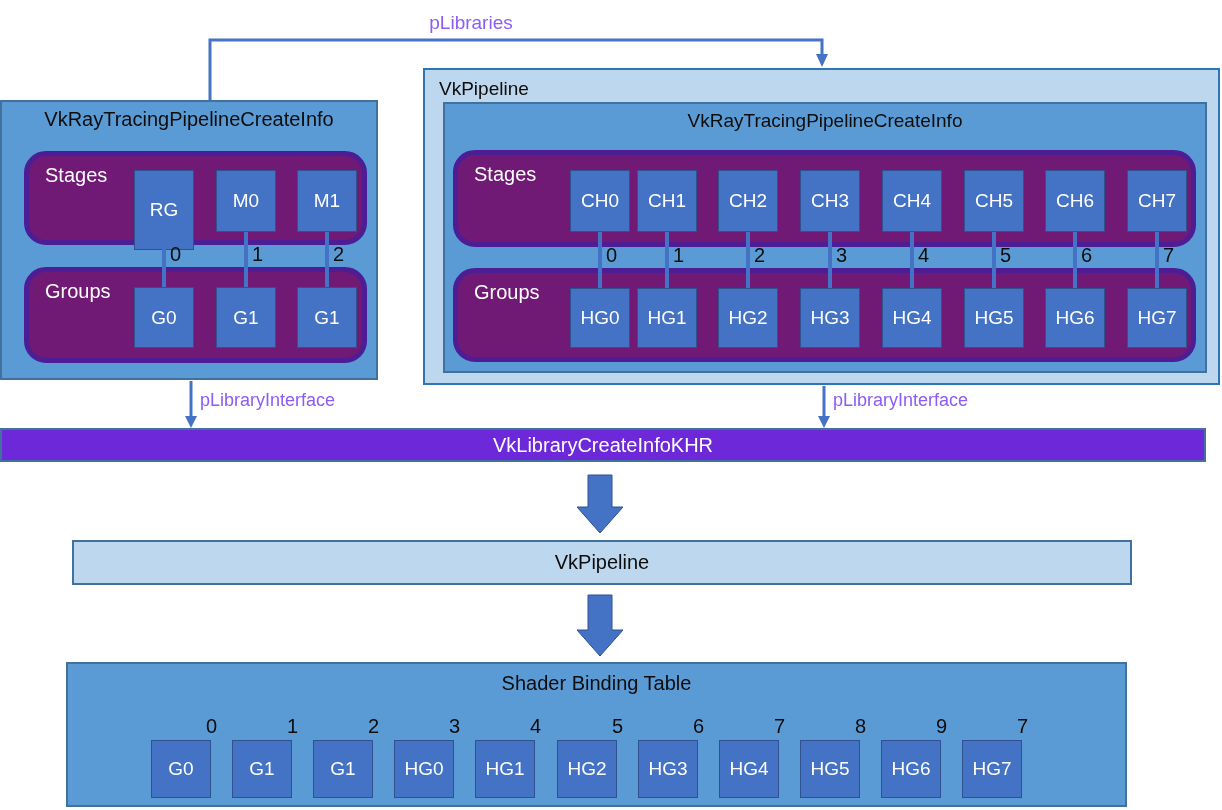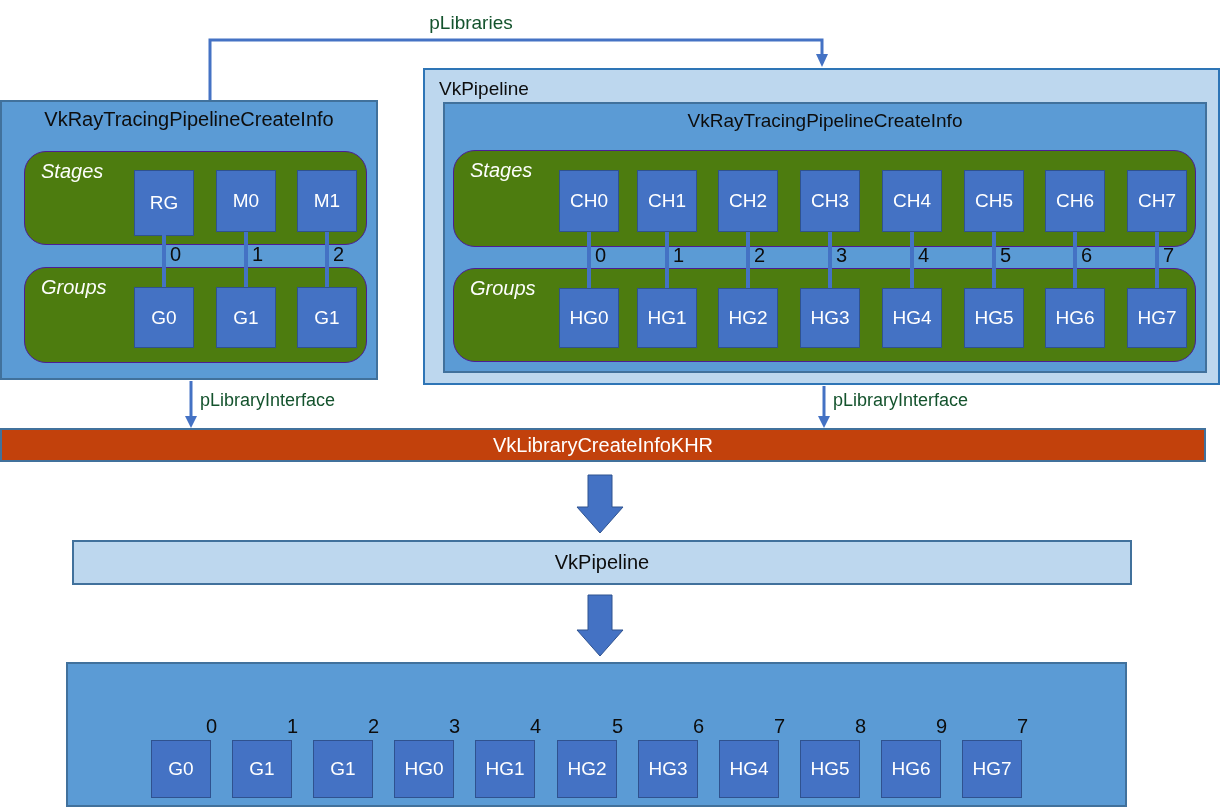--- a/index.html
+++ b/index.html
@@ -6,73 +6,73 @@
   html,body { background:#ffffff; }
   #stage {
     position:relative; width:1222px; height:810px; overflow:hidden;
     font-family:"Liberation Sans", sans-serif; background:#ffffff;
   }
 
   
   .pipebox { position:absolute; background:#5B9BD5; border:2px solid #41719C; }
   .box-title { position:absolute; left:0; top:6px; width:100%; text-align:center;
                color:#0d0d0d; font-size:20px; white-space:nowrap; }
-  .band { position:absolute; background:#4d7c0f; border:1px solid #4c1d95; border-radius:22px;font-style:italic; }
+  .band { position:absolute; background:#701a75; border:5px solid #4c1d95; border-radius:22px; }
   .band-label { position:absolute; left:16px; top:8px; color:#fdfefc; font-size:20px; }
 
   .cols { position:absolute; }
   .col  { position:absolute; top:0; }
   .sq   { position:absolute; left:0; width:60px; background:#4472C4; border:1.5px solid #2F528F;
           display:flex; align-items:center; justify-content:center;
           color:#ffffff; font-size:19px; }
   .connector { position:absolute; left:28px; width:4px; background:#4472C4; }
   .num  { position:absolute; color:#0d0d0d; font-size:20px; line-height:22px; }
 
   .hbar { position:absolute; display:flex; align-items:center; justify-content:center;
           font-size:20px; white-space:nowrap; }
   #library-bar  { left:0;  top:428px; width:1206px; height:34px;
-                  background:#c2410c; border:2px solid #41719C; color:#ffffff; }
+                  background:#6d28d9; border:2px solid #41719C; color:#ffffff; }
   #pipeline-bar { left:72px; top:540px; width:1060px; height:45px;
                   background:#BDD7EE; border:2px solid #41719C; color:#0d0d0d; }
 
   
   #vkpipeline-outer { position:absolute; left:423px; top:68px; width:797px; height:317px;
                       background:#BDD7EE; border:2px solid #2E75B6; }
   #vkpipeline-outer .outer-title { position:absolute; left:14px; top:8px;
                                    color:#0d0d0d; font-size:19px; }
   #right-inner { position:absolute; left:18px; top:32px; width:764px; height:271px;
                  background:#5B9BD5; border:2px solid #41719C; }
 
   
   #sbt { position:absolute; left:66px; top:662px; width:1061px; height:145px;
          background:#5B9BD5; border:2px solid #41719C; }
   .sbt-num { position:absolute; top:0; right:-6px; color:#0d0d0d; font-size:20px; line-height:24px; }
 
   
-  .edge-label { position:absolute; color:#14532d; font-size:19px; white-space:nowrap; }
+  .edge-label { position:absolute; color:#8b5cf6; font-size:19px; white-space:nowrap; }
 
   #svg-overlay { position:absolute; left:0; top:0; width:1222px; height:810px;
                  pointer-events:none; z-index:4; }
 </style>
 </head>
 <body>
 
 <div id="stage">
 
   <div class="pipebox" style="left:0;top:100px;width:378px;height:280px;">
     <div class="box-title">VkRayTracingPipelineCreateInfo</div>
     <div class="band" style="left:22px;top:49px;width:343px;height:94px;">
       <div class="band-label">Stages</div>
     </div>
     <div class="band" style="left:22px;top:165px;width:343px;height:96px;">
       <div class="band-label">Groups</div>
     </div>
     <div class="cols" style="left:132px;top:68px;width:230px;height:180px;">
         <div class="col" style="left: 0px; width: 60px; height: 178px;">
-          <div class="sq" style="top: 0px; height: 66px;">RG</div>
+          <div class="sq" style="top: 0px; height: 80px;">RG</div>
           <div class="connector" style="top: 62px; height: 55px;"></div>
           <div class="num" style="top: 73px; left: 36px;">0</div>
           <div class="sq" style="top: 117px; height: 61px;">G0</div>
         </div>
         <div class="col" style="left: 82px; width: 60px; height: 178px;">
           <div class="sq" style="top: 0px; height: 62px;">M0</div>
           <div class="connector" style="top: 62px; height: 55px;"></div>
           <div class="num" style="top: 73px; left: 36px;">1</div>
           <div class="sq" style="top: 117px; height: 61px;">G1</div>
         </div>
@@ -89,21 +89,21 @@
     <div class="outer-title">VkPipeline</div>
     <div id="right-inner">
       <div class="box-title" style="font-size:19px;">VkRayTracingPipelineCreateInfo</div>
       <div class="band" style="left:8px;top:46px;width:743px;height:97px;">
         <div class="band-label">Stages</div>
       </div>
       <div class="band" style="left:8px;top:164px;width:743px;height:94px;">
         <div class="band-label">Groups</div>
       </div>
       <div class="cols" style="left:110px;top:66px;width:634px;height:180px;">
-          <div class="col" style="left: 4px; width: 60px; height: 152px;">
+          <div class="col" style="left: 15px; width: 60px; height: 152px;">
             <div class="sq" style="top: 0px; height: 62px;">CH0</div>
             <div class="connector" style="top: 62px; height: 56px;"></div>
             <div class="num" style="top: 74px; left: 36px;">0</div>
             <div class="sq" style="top: 118px; height: 60px;">HG0</div>
           </div>
           <div class="col" style="left: 82px; width: 60px; height: 178px;">
             <div class="sq" style="top: 0px; height: 62px;">CH1</div>
             <div class="connector" style="top: 62px; height: 56px;"></div>
             <div class="num" style="top: 74px; left: 36px;">1</div>
             <div class="sq" style="top: 118px; height: 60px;">HG1</div>
@@ -153,20 +153,21 @@
   <div class="edge-label" style="left:833px;top:390px;font-size:18px;">pLibraryInterface</div>
 
   <div id="library-bar" class="hbar">
     <span>VkLibraryCreateInfoKHR</span>
   </div>
   <div id="pipeline-bar" class="hbar">
     <span>VkPipeline</span>
   </div>
 
   <div id="sbt">
+    <div class="box-title" style="top:8px;font-size:20px;">Shader Binding Table</div>
     <div class="cols" style="left:83px;top:50px;width:895px;height:90px;">
         <div class="col" style="left: 0px; width: 60px; height: 84px;">
           <div class="sbt-num">0</div>
           <div class="sq" style="top: 26px; height: 58px;">G0</div>
         </div>
         <div class="col" style="left: 81px; width: 60px; height: 84px;">
           <div class="sbt-num">1</div>
           <div class="sq" style="top: 26px; height: 58px;">G1</div>
         </div>
         <div class="col" style="left: 162px; width: 60px; height: 84px;">

